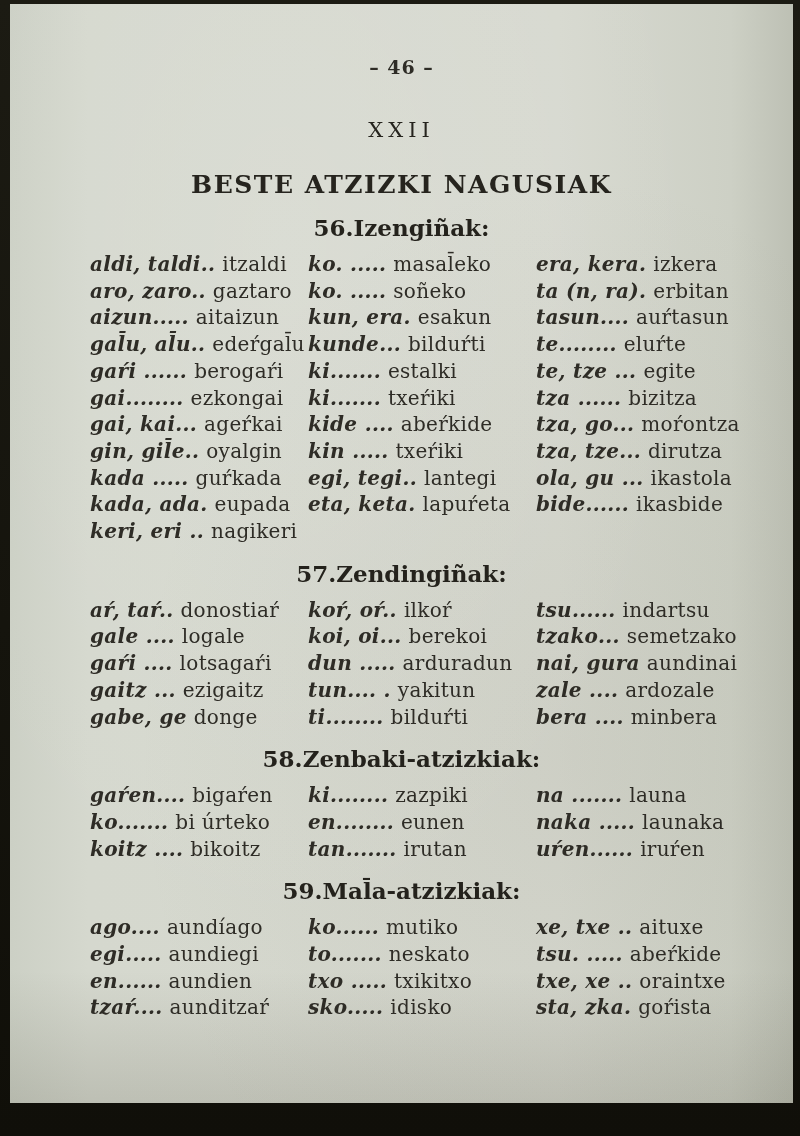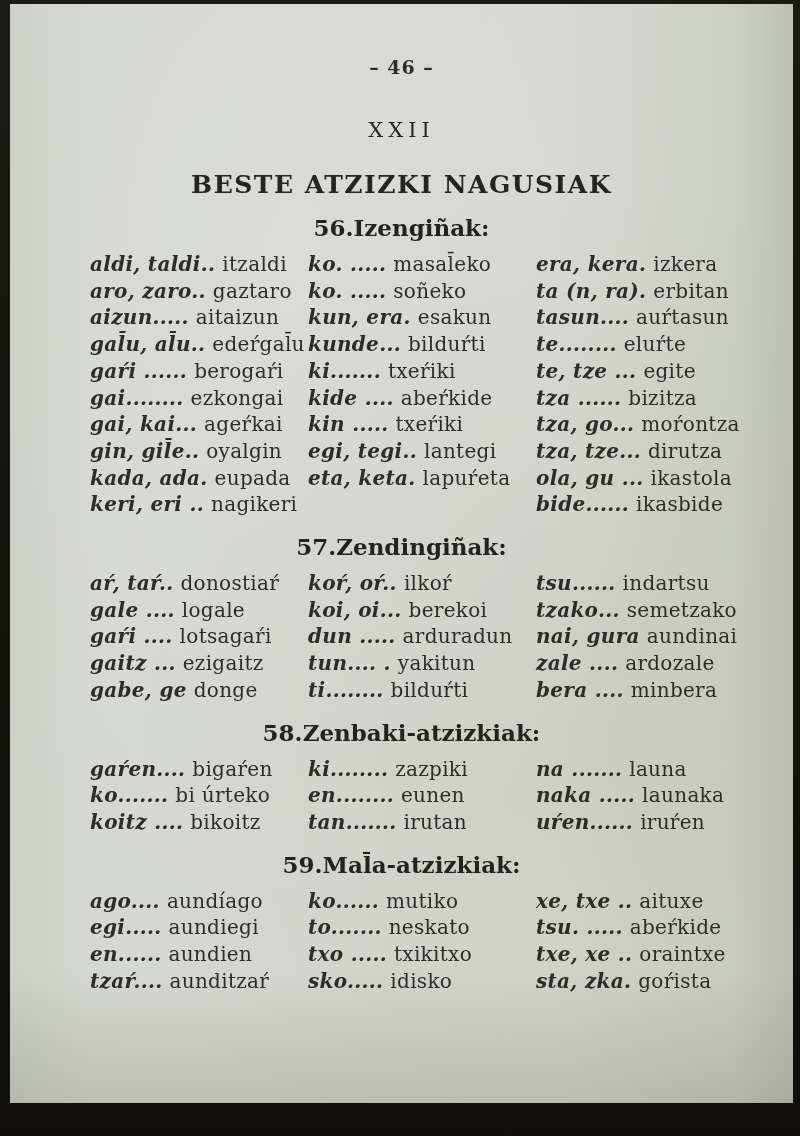--- a/index.html
+++ b/index.html
@@ -45,28 +45,30 @@
           <div class="rows-grid">
             <div class="suffix-column">
               <div class="suffix-row"><span class="suffix-label">aldi, taldi..</span><span class="example-word">itzaldi</span></div>
               <div class="suffix-row"><span class="suffix-label">aro, zaro..</span><span class="example-word">gaztaro</span></div>
               <div class="suffix-row"><span class="suffix-label">aizun.....</span><span class="example-word">aitaizun</span></div>
               <div class="suffix-row"><span class="suffix-label">gal̄u, al̄u..</span><span class="example-word">edeŕgal̄u</span></div>
               <div class="suffix-row"><span class="suffix-label">gaŕi ......</span><span class="example-word">berogaŕi</span></div>
               <div class="suffix-row"><span class="suffix-label">gai........</span><span class="example-word">ezkongai</span></div>
               <div class="suffix-row"><span class="suffix-label">gai, kai...</span><span class="example-word">ageŕkai</span></div>
               <div class="suffix-row"><span class="suffix-label">gin, gil̄e..</span><span class="example-word">oyalgin</span></div>
+              <div class="suffix-row"><span class="suffix-label">kada .....</span><span class="example-word">guŕkada</span></div>
               <div class="suffix-row"><span class="suffix-label">kada, ada.</span><span class="example-word">eupada</span></div>
               <div class="suffix-row"><span class="suffix-label">keri, eri ..</span><span class="example-word">nagikeri</span></div>
             </div>
             <div class="suffix-column">
               <div class="suffix-row"><span class="suffix-label">ko. .....</span><span class="example-word">masal̄eko</span></div>
               <div class="suffix-row"><span class="suffix-label">ko. .....</span><span class="example-word">soñeko</span></div>
               <div class="suffix-row"><span class="suffix-label">kun, era.</span><span class="example-word">esakun</span></div>
               <div class="suffix-row"><span class="suffix-label">kunde...</span><span class="example-word">bilduŕti</span></div>
+              <div class="suffix-row"><span class="suffix-label">ki.......</span><span class="example-word">estalki</span></div>
               <div class="suffix-row"><span class="suffix-label">ki.......</span><span class="example-word">txeŕiki</span></div>
               <div class="suffix-row"><span class="suffix-label">kide ....</span><span class="example-word">abeŕkide</span></div>
               <div class="suffix-row"><span class="suffix-label">kin .....</span><span class="example-word">txeŕiki</span></div>
               <div class="suffix-row"><span class="suffix-label">egi, tegi..</span><span class="example-word">lantegi</span></div>
               <div class="suffix-row"><span class="suffix-label">eta, keta.</span><span class="example-word">lapuŕeta</span></div>
             </div>
             <div class="suffix-column">
               <div class="suffix-row"><span class="suffix-label">era, kera.</span><span class="example-word">izkera</span></div>
               <div class="suffix-row"><span class="suffix-label">ta (n, ra).</span><span class="example-word">erbitan</span></div>
               <div class="suffix-row"><span class="suffix-label">tasun....</span><span class="example-word">auŕtasun</span></div>

